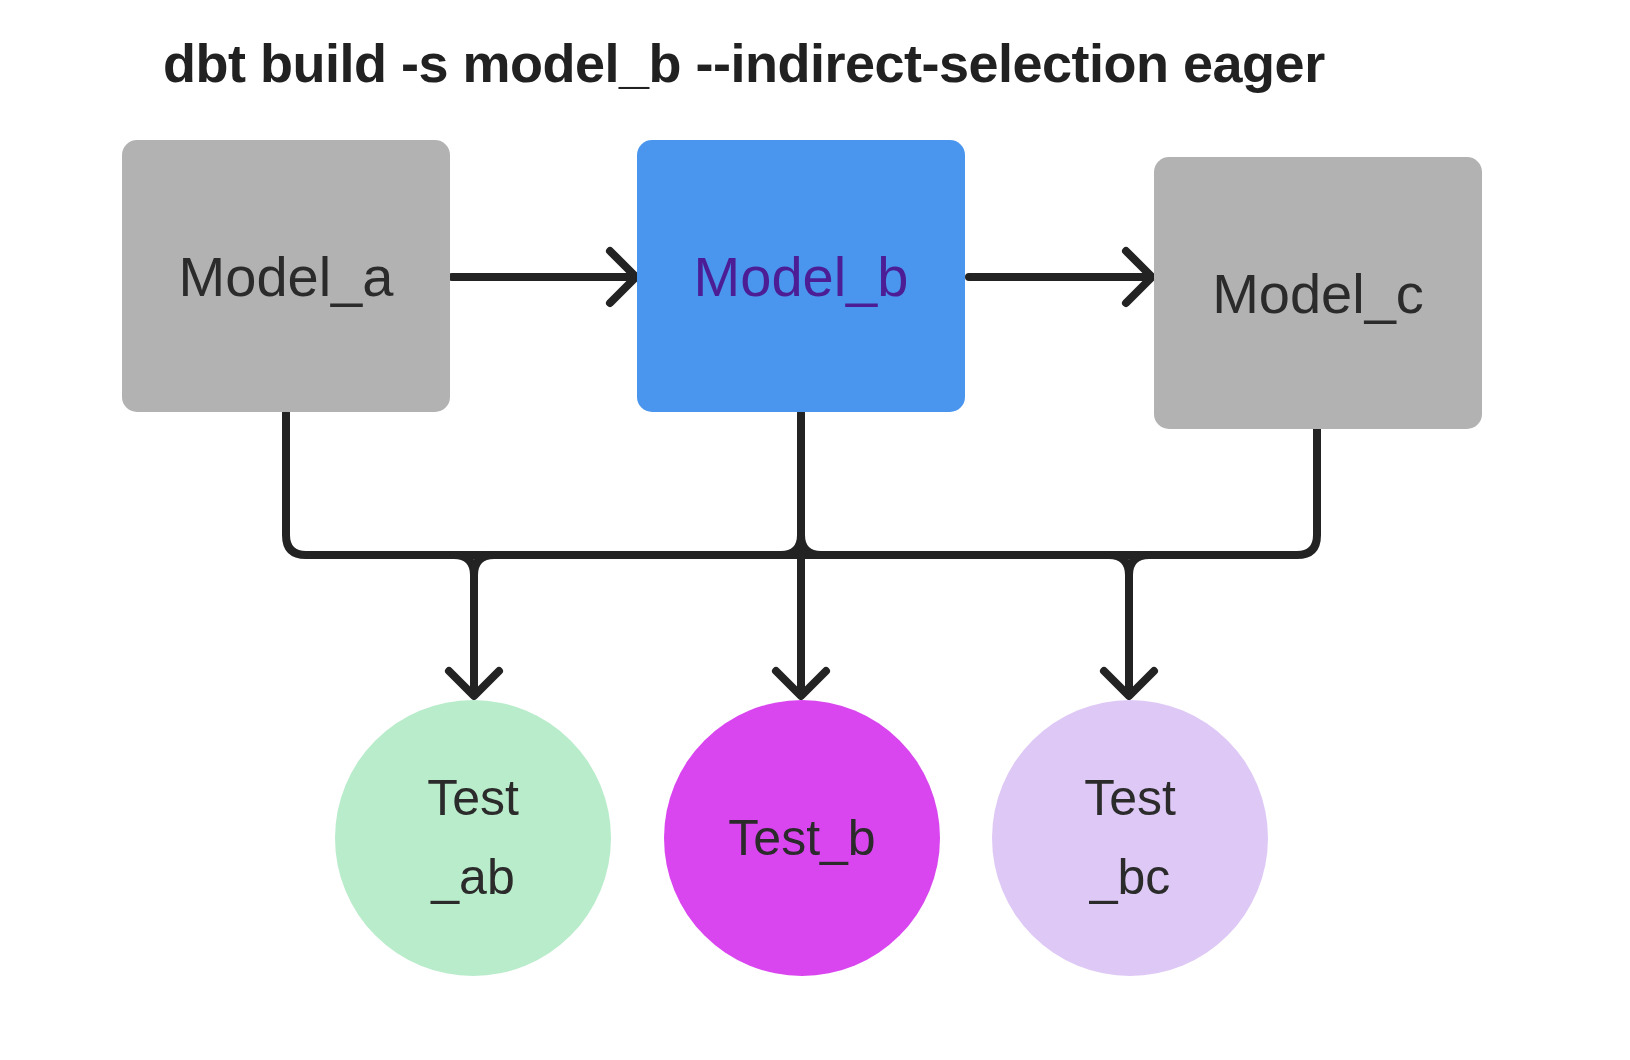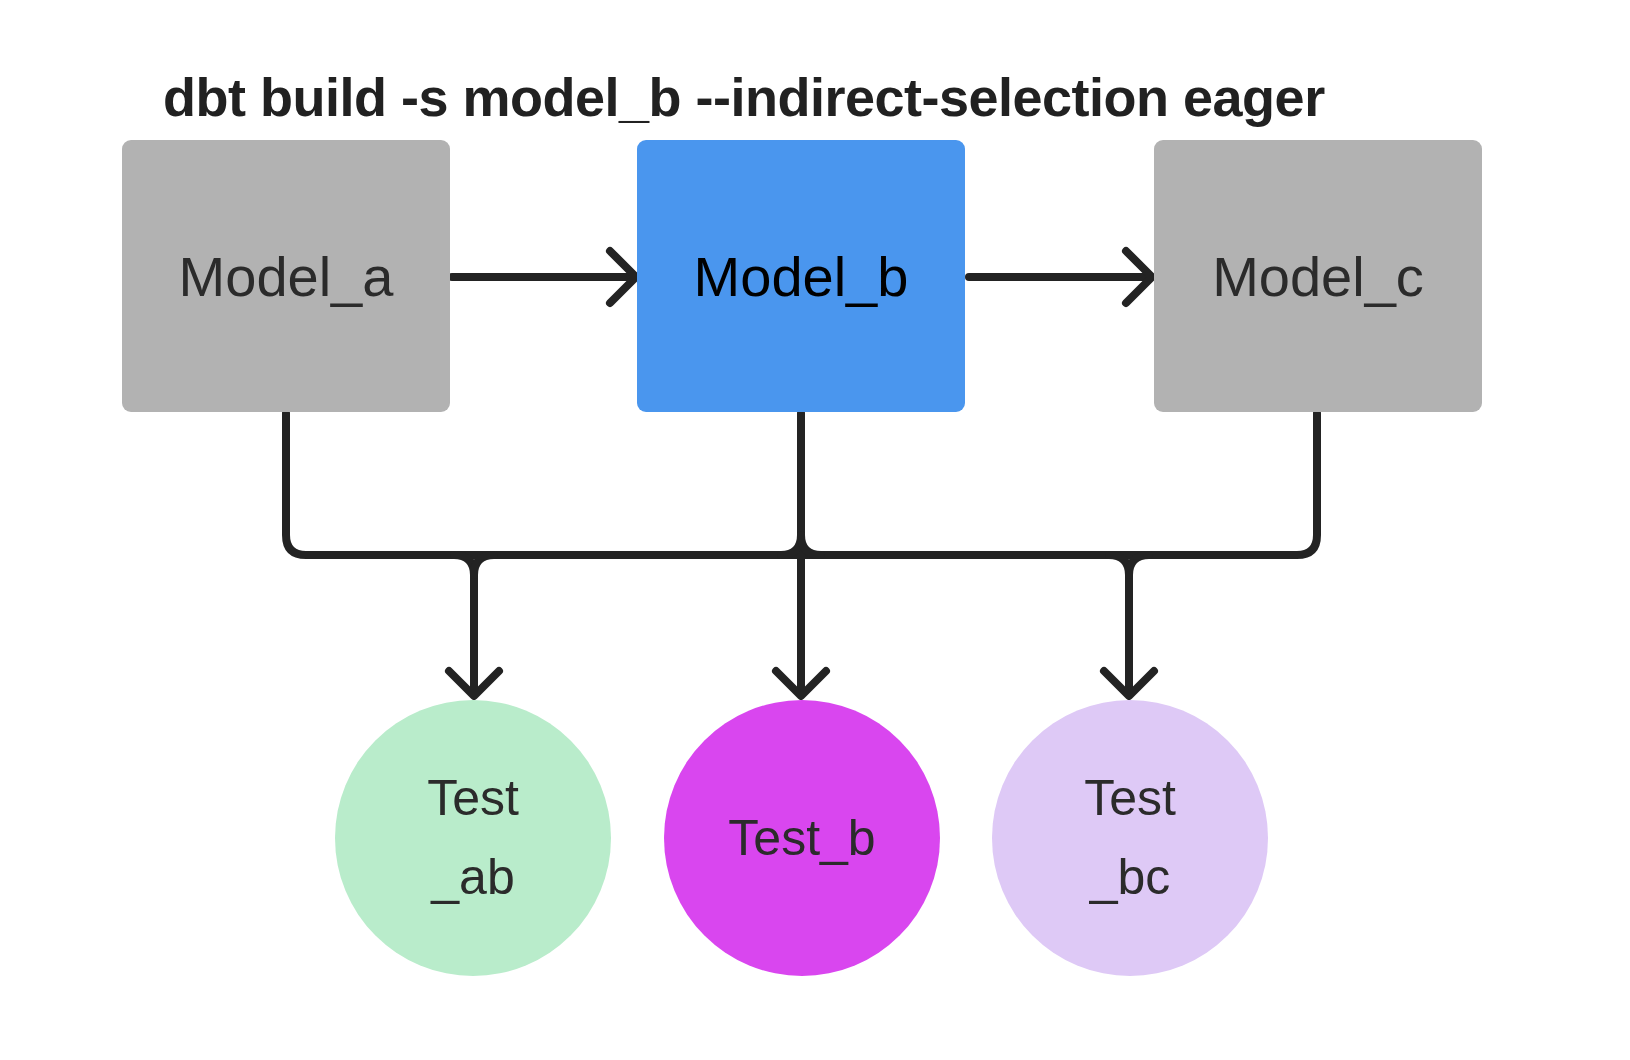--- a/index.html
+++ b/index.html
@@ -13,47 +13,46 @@
   }
   .title {
     position: absolute;
     left: 163px;
     top: 32px;
     font-size: 54px;
     font-weight: 600;
     letter-spacing: -0.5px;
     color: #212121;
     white-space: nowrap;
-    margin-top: 34px;
   }
   .connectors {
     position: absolute;
     left: 0; top: 0;
     width: 1630px; height: 1060px;
   }
   .node {
     position: absolute;
     display: flex;
     flex-direction: column;
     align-items: center;
     justify-content: center;
     text-align: center;
   }
   .model {
     width: 328px;
     height: 272px;
-    border-radius: 9px;
+    border-radius: 15px;
     font-size: 56px;
     font-weight: 500;
     color: #2b2b2b;
     background: #b2b2b2;
   }
   #model-a { left: 122px; top: 140px; }
-  #model-b { left: 637px; top: 140px; background: #4a96ee; color: #000000; }
-  #model-c { left: 1154px; top: 140px; text-align: right; }
+  #model-b { left: 637px; top: 140px; background: #4a96ee; color: #4c1d95; }
+  #model-c { left: 1154px; top: 157px; text-align: right; }
   .test {
     width: 276px;
     height: 276px;
     border-radius: 50%;
     font-size: 50px;
     font-weight: 500;
     color: #2b2b2b;
     line-height: 79px;
   }
   #test-ab { left: 335px; top: 700px; background: #b9eccb; }

